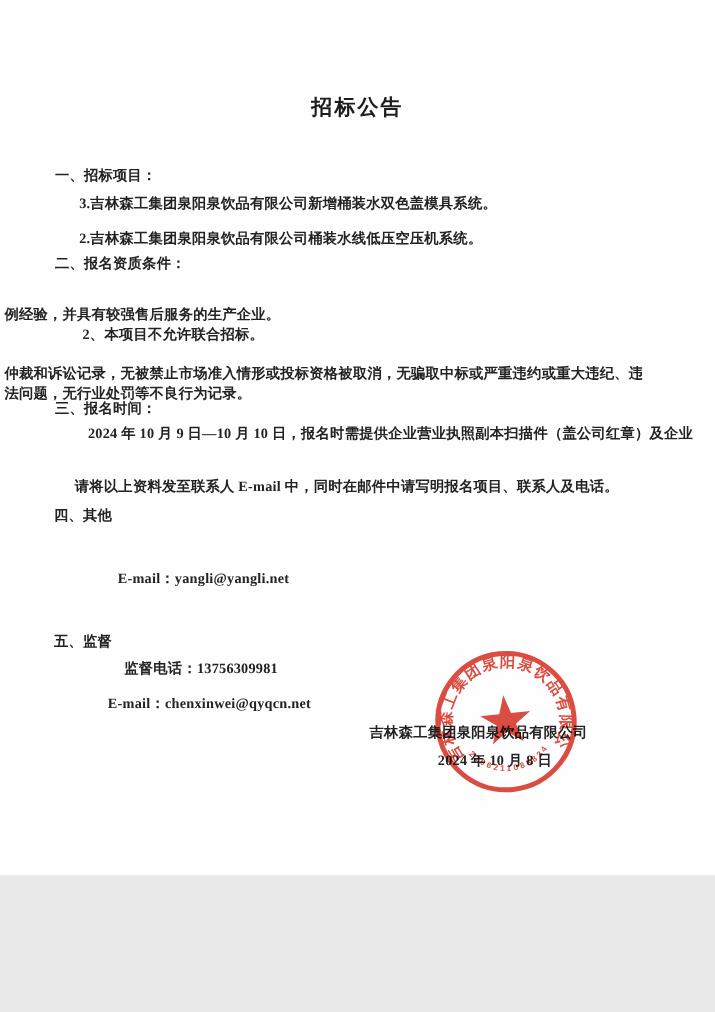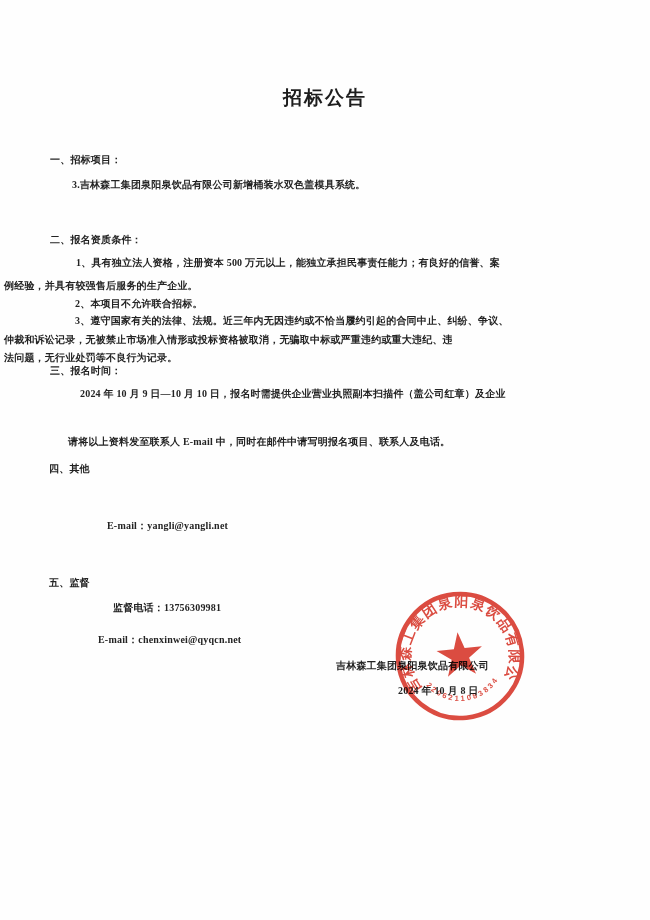--- a/index.html
+++ b/index.html
@@ -1,38 +1,38 @@
 <!DOCTYPE html>
 <html><head>
 <meta charset="utf-8">
 <style>
   html,body{margin:0;padding:0;background:#e8e8e8;}
   .page{
     position:relative;
-    width:650px;height:920px;
+    width:650px;height:796px;
     margin:0 auto;
     background:#fefefe;
     overflow:hidden;
     font-family:"Liberation Serif","DejaVu Serif",serif;
     color:#232323;
   }
   .title{
     position:absolute;
     left:0;top:85px;width:650px;
     margin:0;
     text-align:center;
     font-size:19px;
     font-weight:700;
     letter-spacing:2px;
     color:#1d1d1d;
   }
   .line{
     position:absolute;
     white-space:nowrap;
-    font-size:10px;
+    font-size:13px;
     font-weight:700;
     letter-spacing:0.2px;
     line-height:15px;
     color:#232323;
   }
   .seal{
     position:absolute;
     left:390px;top:586px;
     width:140px;height:140px;
     mix-blend-mode:multiply;
@@ -47,26 +47,25 @@
 </style>
 </head>
 <body>
 
 <div class="page">
 
   <h1 class="title">招标公告</h1>
 
   <div class="line" style="left:50px;top:152px">一、招标项目：</div>
   <div class="line" style="left:72px;top:177px">3.吉林森工集团泉阳泉饮品有限公司新增桶装水双色盖模具系统。</div>
+  <div class="line" style="left:72px;top:209px">2.吉林森工集团泉阳泉饮品有限公司桶装水线低压空压机系统。</div>
 
   <div class="line" style="left:50px;top:232px">二、报名资质条件：</div>
-  <div class="line" style="left:76px;top:255px">1、具有独立法人资格，注册资本 500 万元以上，能独立承担民事责任能力；有良好的信誉、案</div>
   <div class="line" style="left:4px;top:278px">例经验，并具有较强售后服务的生产企业。</div>
   <div class="line" style="left:75px;top:296px">2、本项目不允许联合招标。</div>
-  <div class="line" style="left:75px;top:313px">3、遵守国家有关的法律、法规。近三年内无因违约或不恰当履约引起的合同中止、纠纷、争议、</div>
   <div class="line" style="left:4px;top:350px">法问题，无行业处罚等不良行为记录。</div>
   <div class="line" style="left:4px;top:332px">仲裁和诉讼记录，无被禁止市场准入情形或投标资格被取消，无骗取中标或严重违约或重大违纪、违</div>
 
   <div class="line" style="left:50px;top:363px">三、报名时间：</div>
   <div class="line" style="left:80px;top:386px">2024 年 10 月 9 日—10 月 10 日，报名时需提供企业营业执照副本扫描件（盖公司红章）及企业</div>
   <div class="line" style="left:68px;top:434px">请将以上资料发至联系人 E-mail 中，同时在邮件中请写明报名项目、联系人及电话。</div>
 
   <div class="line" style="left:49px;top:461px">四、其他</div>
   <div class="line" style="left:107px;top:518px">E-mail：yangli@yangli.net</div>
 

